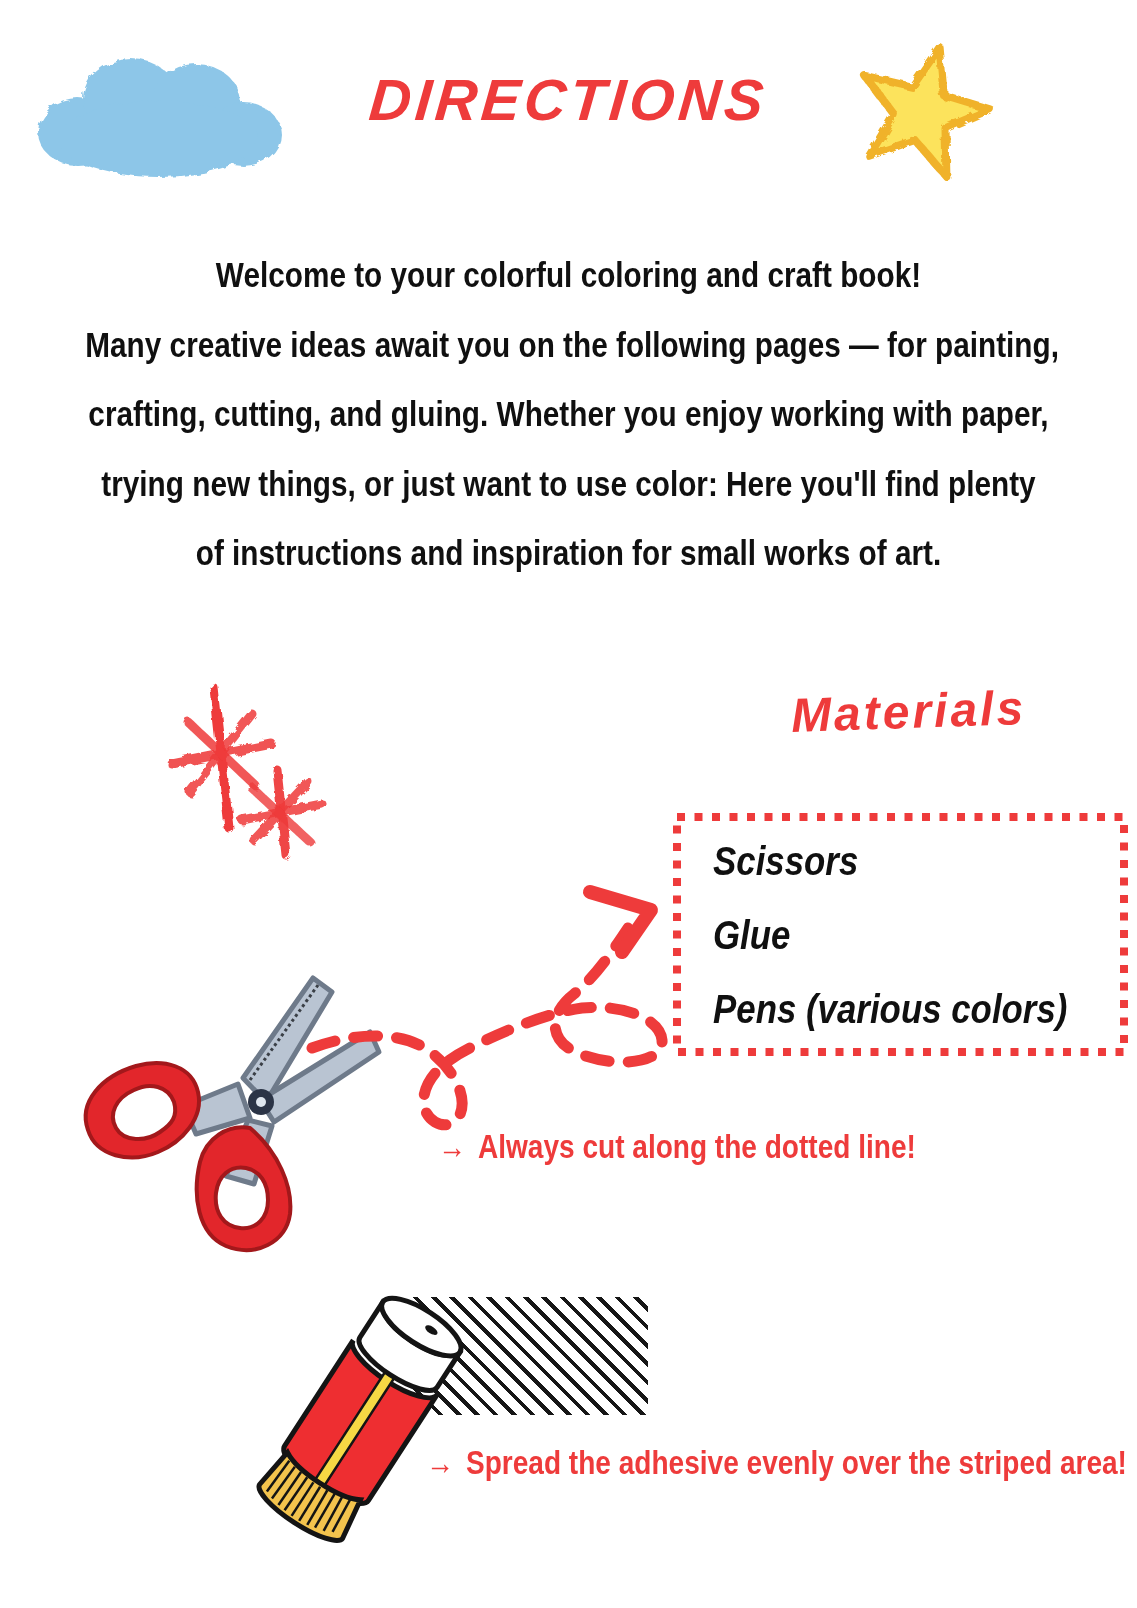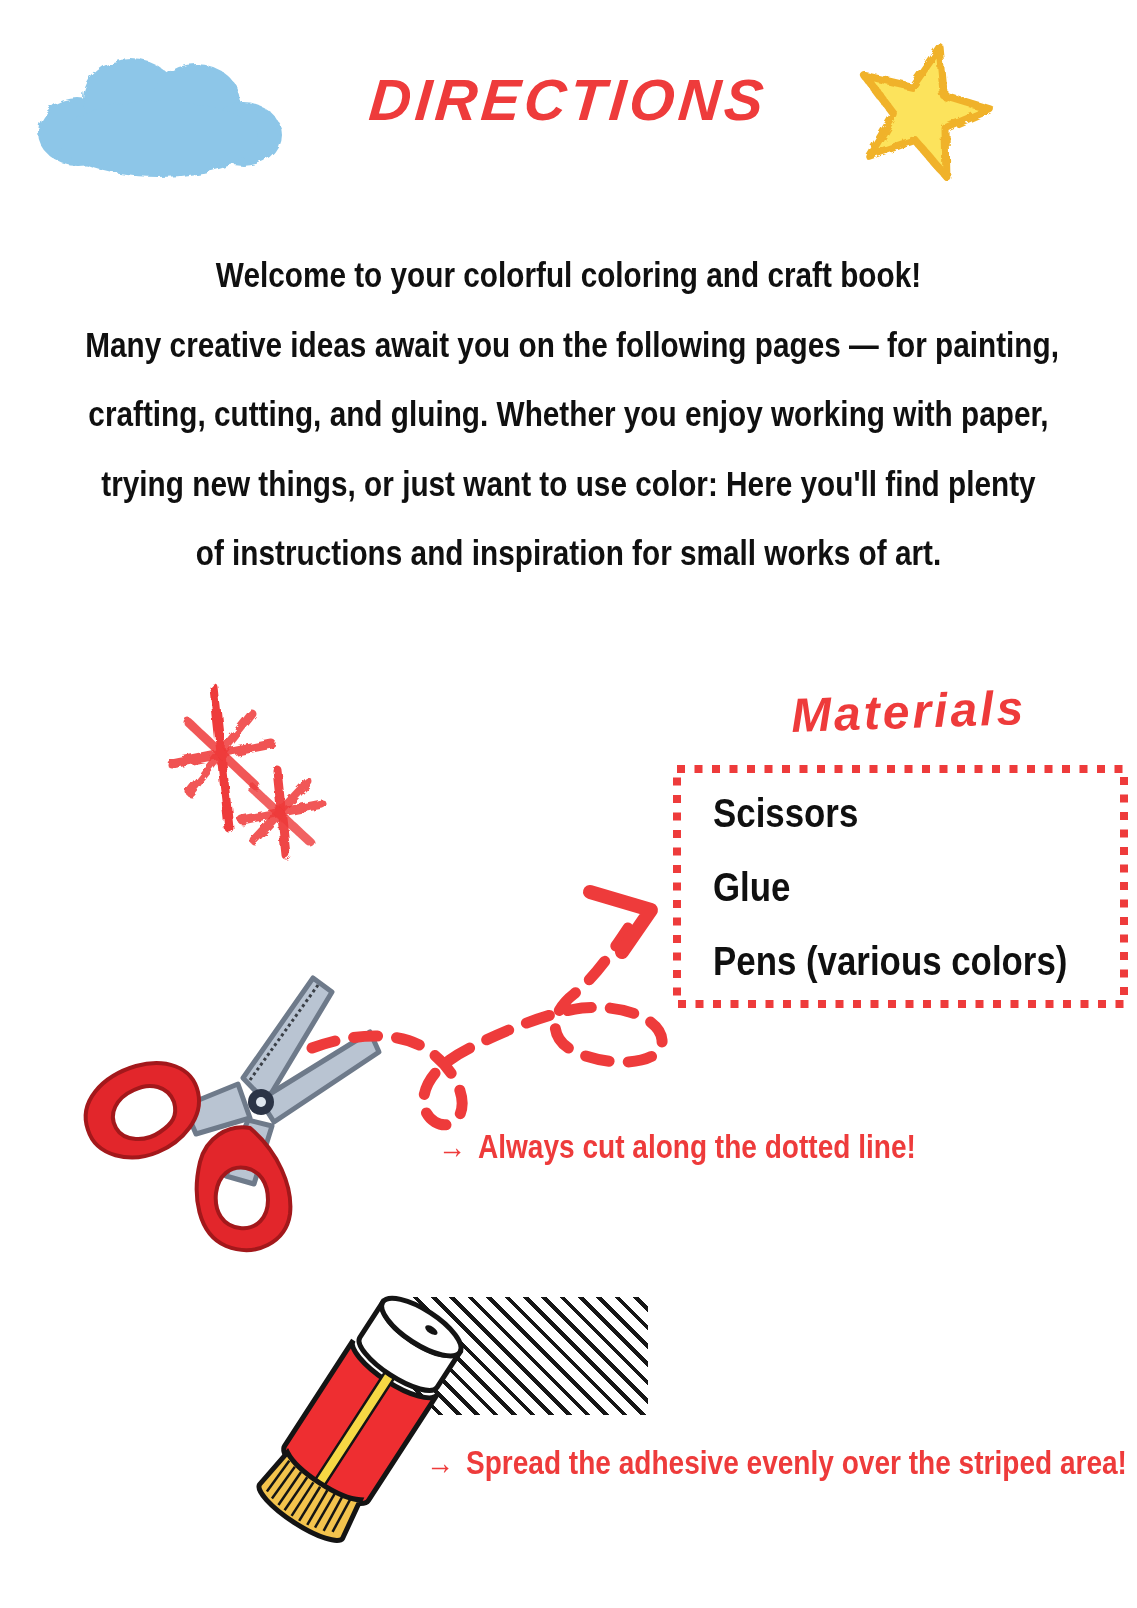--- a/index.html
+++ b/index.html
@@ -24,21 +24,21 @@
     transform:scaleX(0.85);white-space:nowrap;
   }
 
   
   .materials-heading{
     position:absolute;left:791px;top:684px;
     font-size:48px;font-weight:bold;font-style:italic;
     color:var(--c-accent_red);letter-spacing:3px;
     transform:rotate(-2deg);white-space:nowrap;
   }
-  .materials-box{position:absolute;left:673px;top:765px;width:455px;height:243px;}
+  .materials-box{position:absolute;left:673px;top:813px;width:455px;height:243px;font-style:italic;}
   .materials-box svg{position:absolute;left:0;top:0;}
   .materials-item{
     position:absolute;left:40px;font-size:41px;font-weight:bold;
     color:var(--c-text_black);transform:scaleX(0.85);transform-origin:left center;
     white-space:nowrap;line-height:1;
   }
   .mi-0{top:28px;} .mi-1{top:102px;} .mi-2{top:176px;}
 
   
   .note{

